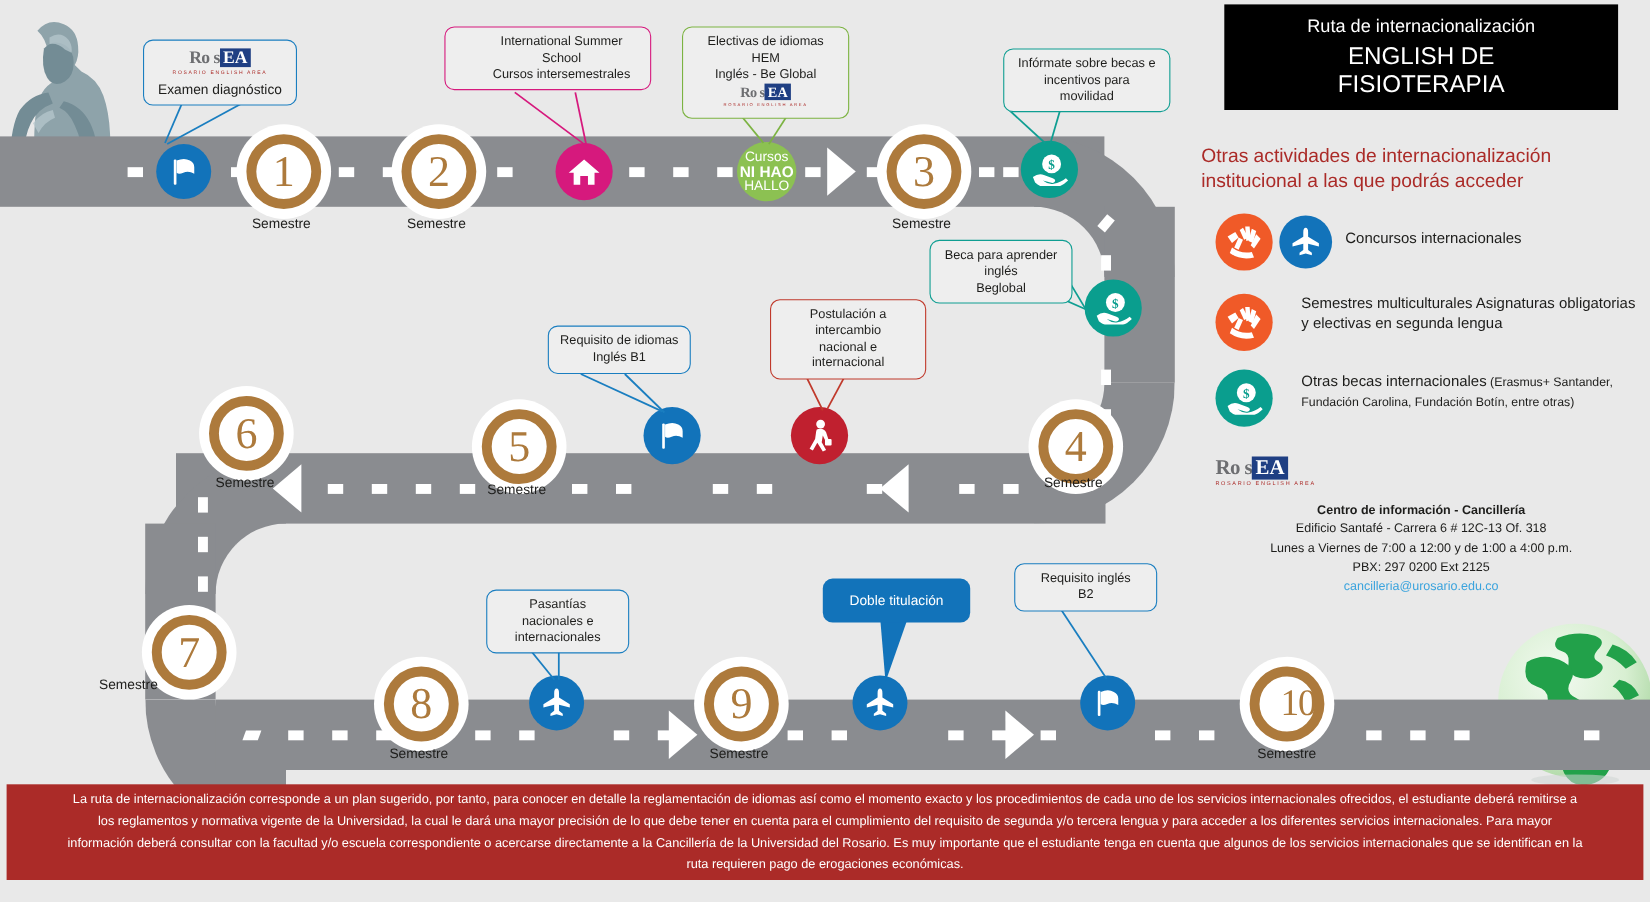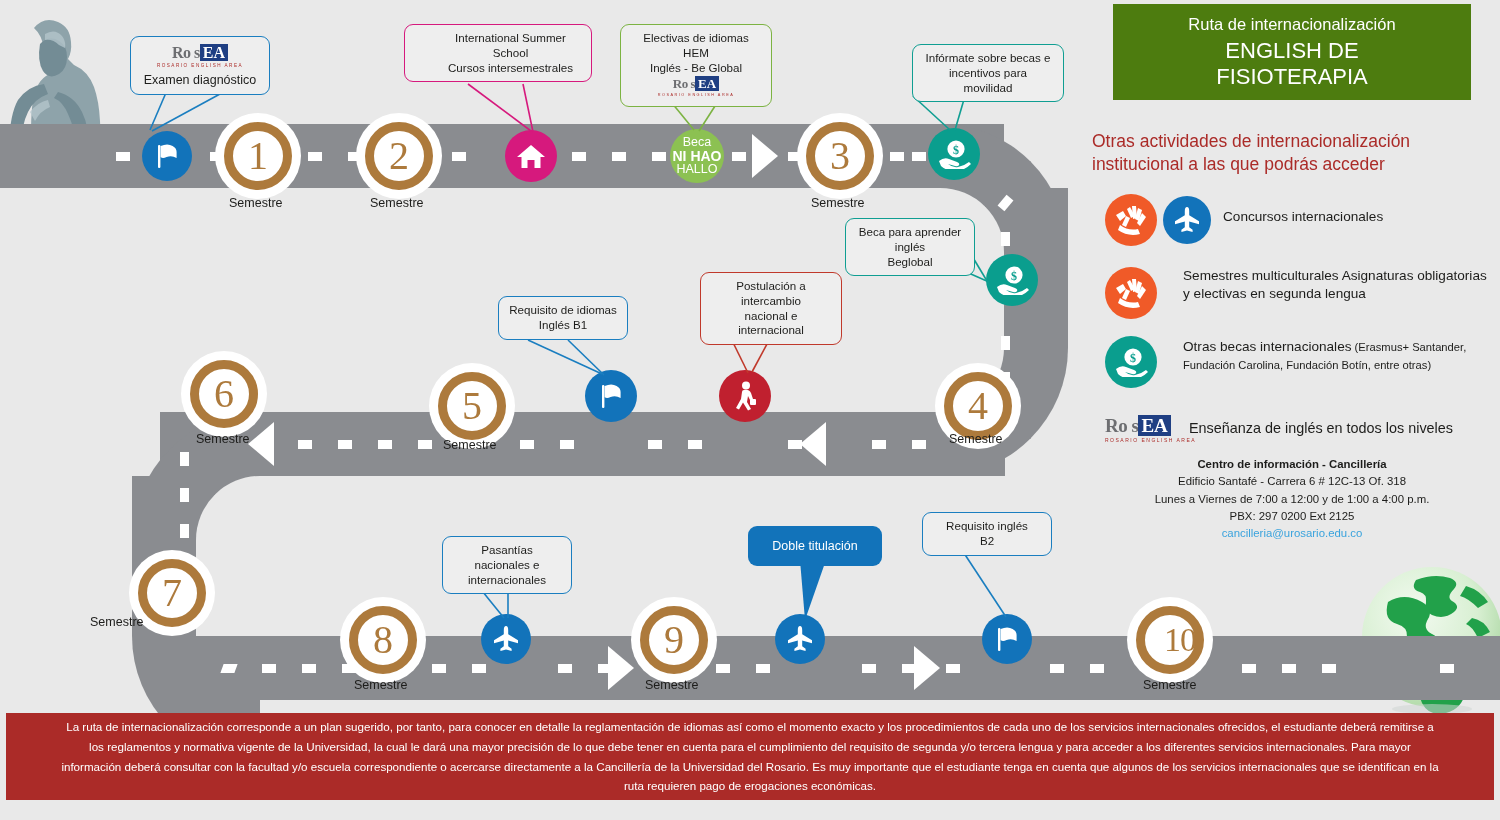--- a/index.html
+++ b/index.html
@@ -51,21 +51,21 @@
   .bubble.pink{border-color:#d6197d;}
   .bubble.green{border-color:#7cb342;}
   .bubble.teal{border-color:#0f9e92;}
   .bubble.red{border-color:#c0392b;}
   .bubble.blue{border-color:#1a7ec0;}
 
   
   #lines{position:absolute;left:0;top:0;width:1500px;height:820px;pointer-events:none;}
 
   
-  .hdr{position:absolute;left:1113px;top:4px;width:358px;height:96px;background:#4d7c0f;
+  .hdr{position:absolute;left:1113px;top:4px;width:358px;height:96px;background:#000000;
        color:#fff;text-align:center;display:flex;flex-direction:column;justify-content:center;}
   .hdr .l1{font-size:16.5px;margin-bottom:4px;}
   .hdr .l2{font-size:22px;line-height:1.18;}
 
   .sectitle{position:absolute;left:1092px;top:130px;width:400px;color:#ab2b28;font-size:17.5px;line-height:1.33;}
 
   .legend{position:absolute;left:1105px;top:194px;width:390px;}
   .legrow{position:relative;margin-bottom:17px;min-height:52px;}
   .legtext{position:absolute;left:78px;top:0;font-size:13.6px;line-height:1.32;color:#1d1d1b;width:312px;}
   .legtext .small{font-size:11.2px;}
@@ -214,21 +214,21 @@
 
   <div class="pill" style="left:505px;top:130px;width:52px;height:52px;background:#d6197d;">
     <svg width="30" height="28" viewBox="0 0 30 28" aria-hidden="true">
         <g fill="#fff">
           <path d="M15 3 L29 15 L24.5 15 L24.5 26 L18.5 26 L18.5 18 L11.5 18 L11.5 26 L5.5 26 L5.5 15 L1 15z"></path>
         </g>
       </svg>
   </div>
 
   <div class="pill" style="left:670px;top:129px;width:54px;height:54px;background:#8cc152;flex-direction:column;line-height:1.05;">
-    <span style="color:#fff;font-size:12.5px;">Beca</span>
+    <span style="color:#fff;font-size:12.5px;">Cursos</span>
     <span style="color:#fff;font-size:14px;font-weight:bold;">NI HAO</span>
     <span style="color:#fff;font-size:12.5px;">HALLO</span>
   </div>
 
   <div class="pill" style="left:928px;top:128px;width:52px;height:52px;background:#0a9e8e;">
     <svg width="34" height="30" viewBox="0 0 34 30" aria-hidden="true">
         <g fill="#fff">
           <circle cx="19" cy="10" r="8.6"></circle>
           <text x="19" y="15" font-size="12" font-weight="bold" text-anchor="middle" fill="#0a9e8e" font-family="Liberation Serif, serif">$</text>
           <path d="M2 22 q5 -4 10 -2 l8 3 q3 1 2 3 q-1 2 -4 1 l-7 -2 q5 4 10 3 q6 -1 11 -5 l2 2 q-6 6 -14 7 q-9 1 -16 -5z"></path>
@@ -508,21 +508,20 @@
       <div class="legtext" style="top:2px;">
         <span>Otras becas internacionales</span><span class="small"> (Erasmus+ Santander, Fundación Carolina, Fundación Botín, entre otras)</span>
       </div>
     </div>
 
     <div class="legrow" style="min-height:34px;">
       <span class="rosea abs" style="left:0;top:4px;font-size:19px;">
         <span class="ro">Ro s</span><span class="ea">EA</span>
         <span class="sub" style="font-size:5px;">ROSARIO ENGLISH AREA</span>
       </span>
-      <div class="legtext" style="left:84px;top:8px;font-size:14.4px;">Enseñanza de inglés en todos los niveles</div>
     </div>
   </div>
 
   <div class="contact">
     <div class="b">Centro de información - Cancillería</div>
     <div>Edificio Santafé - Carrera 6 # 12C-13 Of. 318</div>
     <div>Lunes a Viernes de 7:00 a 12:00 y de 1:00 a 4:00 p.m.</div>
     <div>PBX: 297 0200 Ext 2125</div>
     <div class="mail">cancilleria@urosario.edu.co</div>
   </div>

